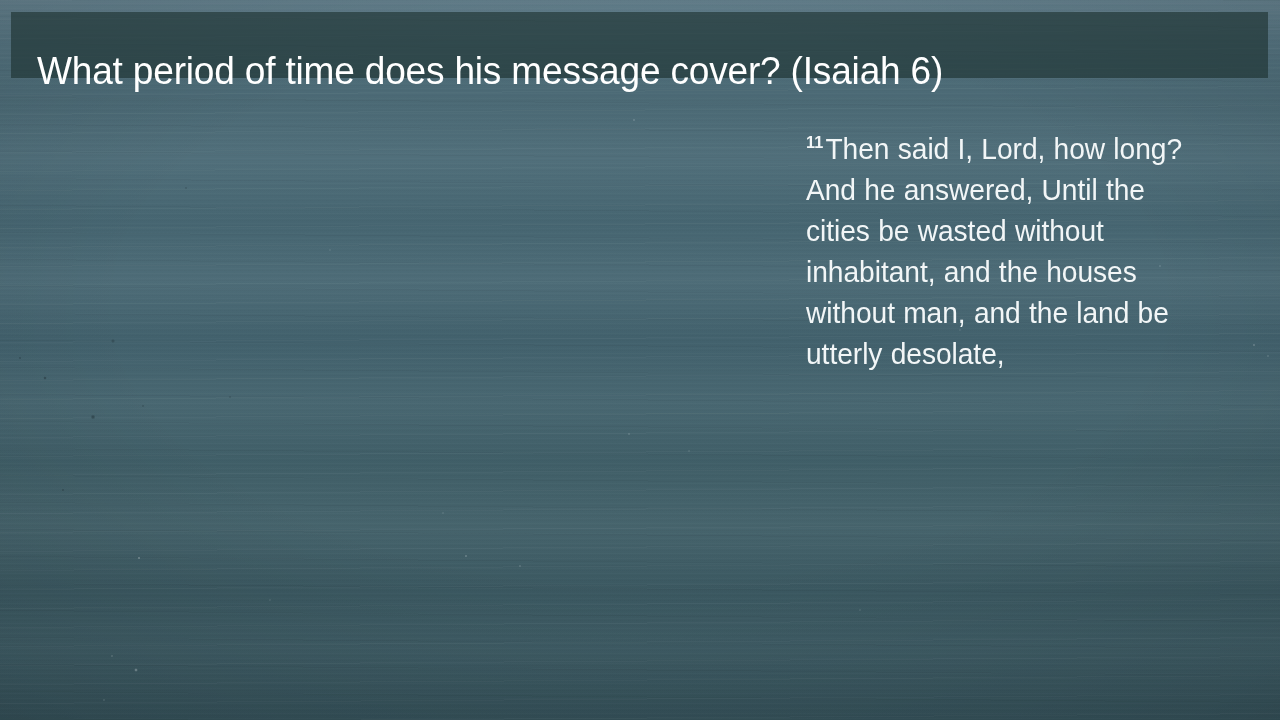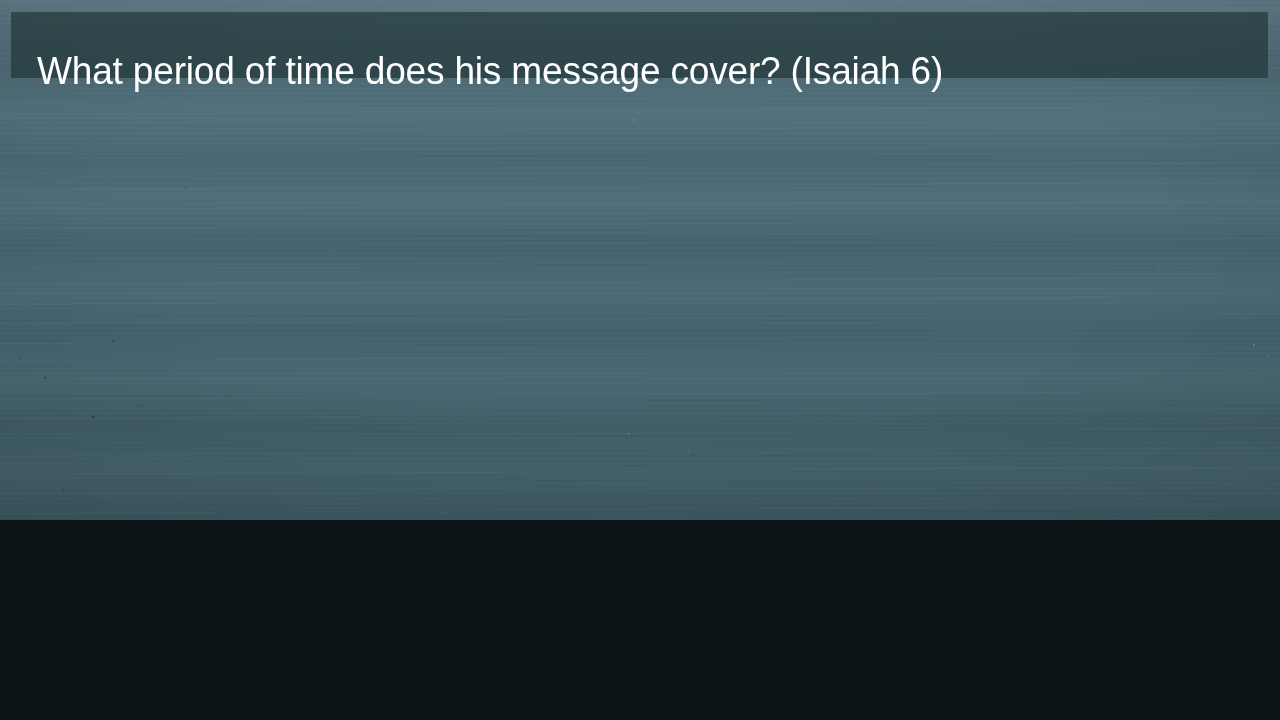--- a/index.html
+++ b/index.html
@@ -9,21 +9,21 @@
     background: #0d1417;
   }
 
   body {
     font-family: "Liberation Sans", sans-serif;
   }
 
   #slide {
     position: relative;
     width: 1280px;
-    height: 520px;
+    height: 720px;
     overflow: hidden;
     background-color: #ef4444;
   }
 
   
 
   .bg-base {
     position: absolute;
     inset: 0;
     background:
@@ -204,14 +204,17 @@
   <div class="bg-bands"></div>
   <div class="bg-grain"></div>
   <div class="bg-streaks"></div>
   <div class="bg-speckle"></div>
   <div class="bg-vignette"></div>
 
   <div class="title-band"></div>
 
   <h1 class="title-text">What period of time does his message cover? (Isaiah 6)</h1>
 
+  <div class="body-block">
+    <p class="body-text"><span class="verse-num">11</span><span>Then said I, Lord, how long? And he answered, Until the cities be wasted without inhabitant, and the houses without man, and the land be utterly desolate,</span></p>
+  </div>
 
 </div>
 
 </body></html>

